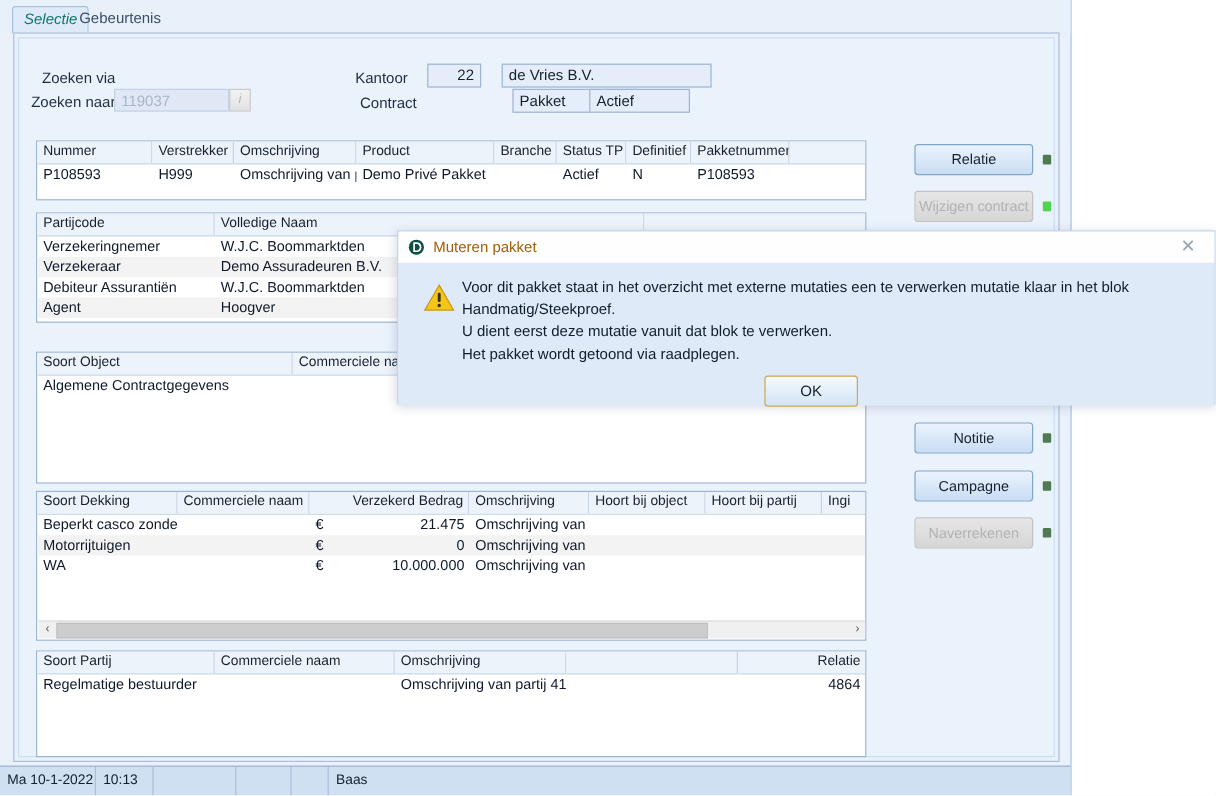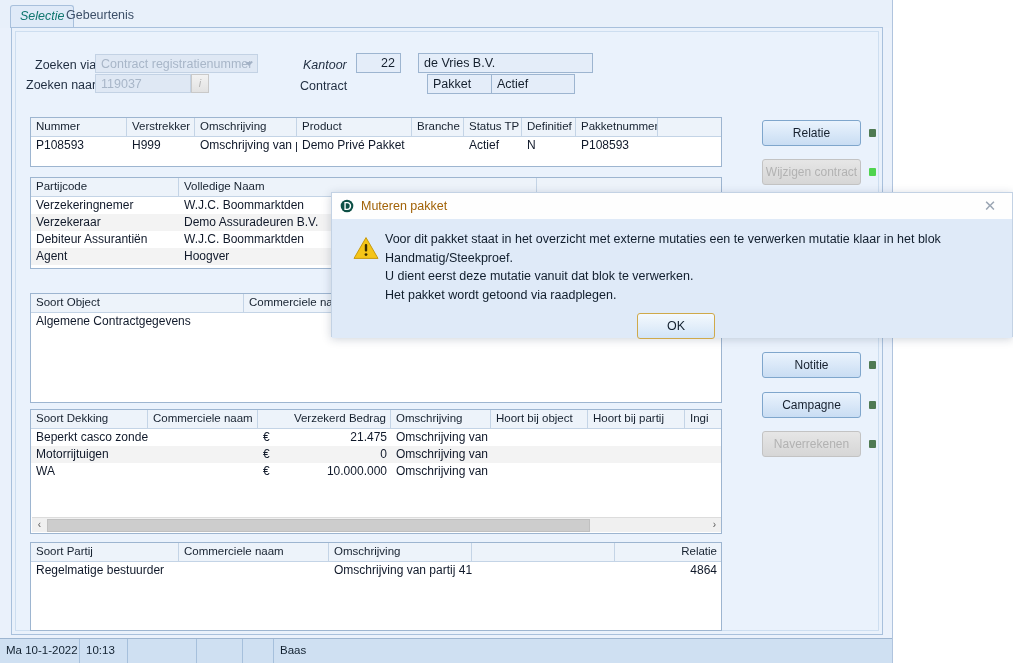--- a/index.html
+++ b/index.html
@@ -342,34 +342,30 @@
       </div>
       <div class="tab inactive">
         <span>Gebeurtenis</span>
       </div>
     </div>
 
     <div class="content-panel">
       <div class="inner-panel">
 
         <div class="lbl" style="left:19px; top:26px;">Zoeken via</div>
-        <div class="combo-disabled" style="left:79px; top:22px; width:163px;">
-          <span>Contract registratienummer</span>
-          <span class="combo-arrow"></span>
-        </div>
 
         <div class="lbl" style="left:10px; top:46px;">Zoeken naar</div>
         <div class="input-disabled" style="left:79px; top:42px; width:96px;">
           <span>119037</span>
         </div>
         <div class="info-btn" style="left:175px; top:42px;">
           <span>i</span>
         </div>
 
-        <div class="lbl" style="left:287px; top:26px;font-style:italic;">Kantoor</div>
+        <div class="lbl" style="left:280px; top:26px;">Kantoor</div>
         <div class="field-box num" style="left:340px; top:21px; width:45px;">
           <span>22</span>
         </div>
         <div class="field-box" style="left:384px; top:21px; width:175px;margin-left:18px;">
           <span>de Vries B.V.</span>
         </div>
 
         <div class="lbl" style="left:284px; top:47px;">Contract</div>
         <div class="field-box" style="left:371px; top:42px; width:105px;margin-left:40px;">
           <span>Pakket</span>

